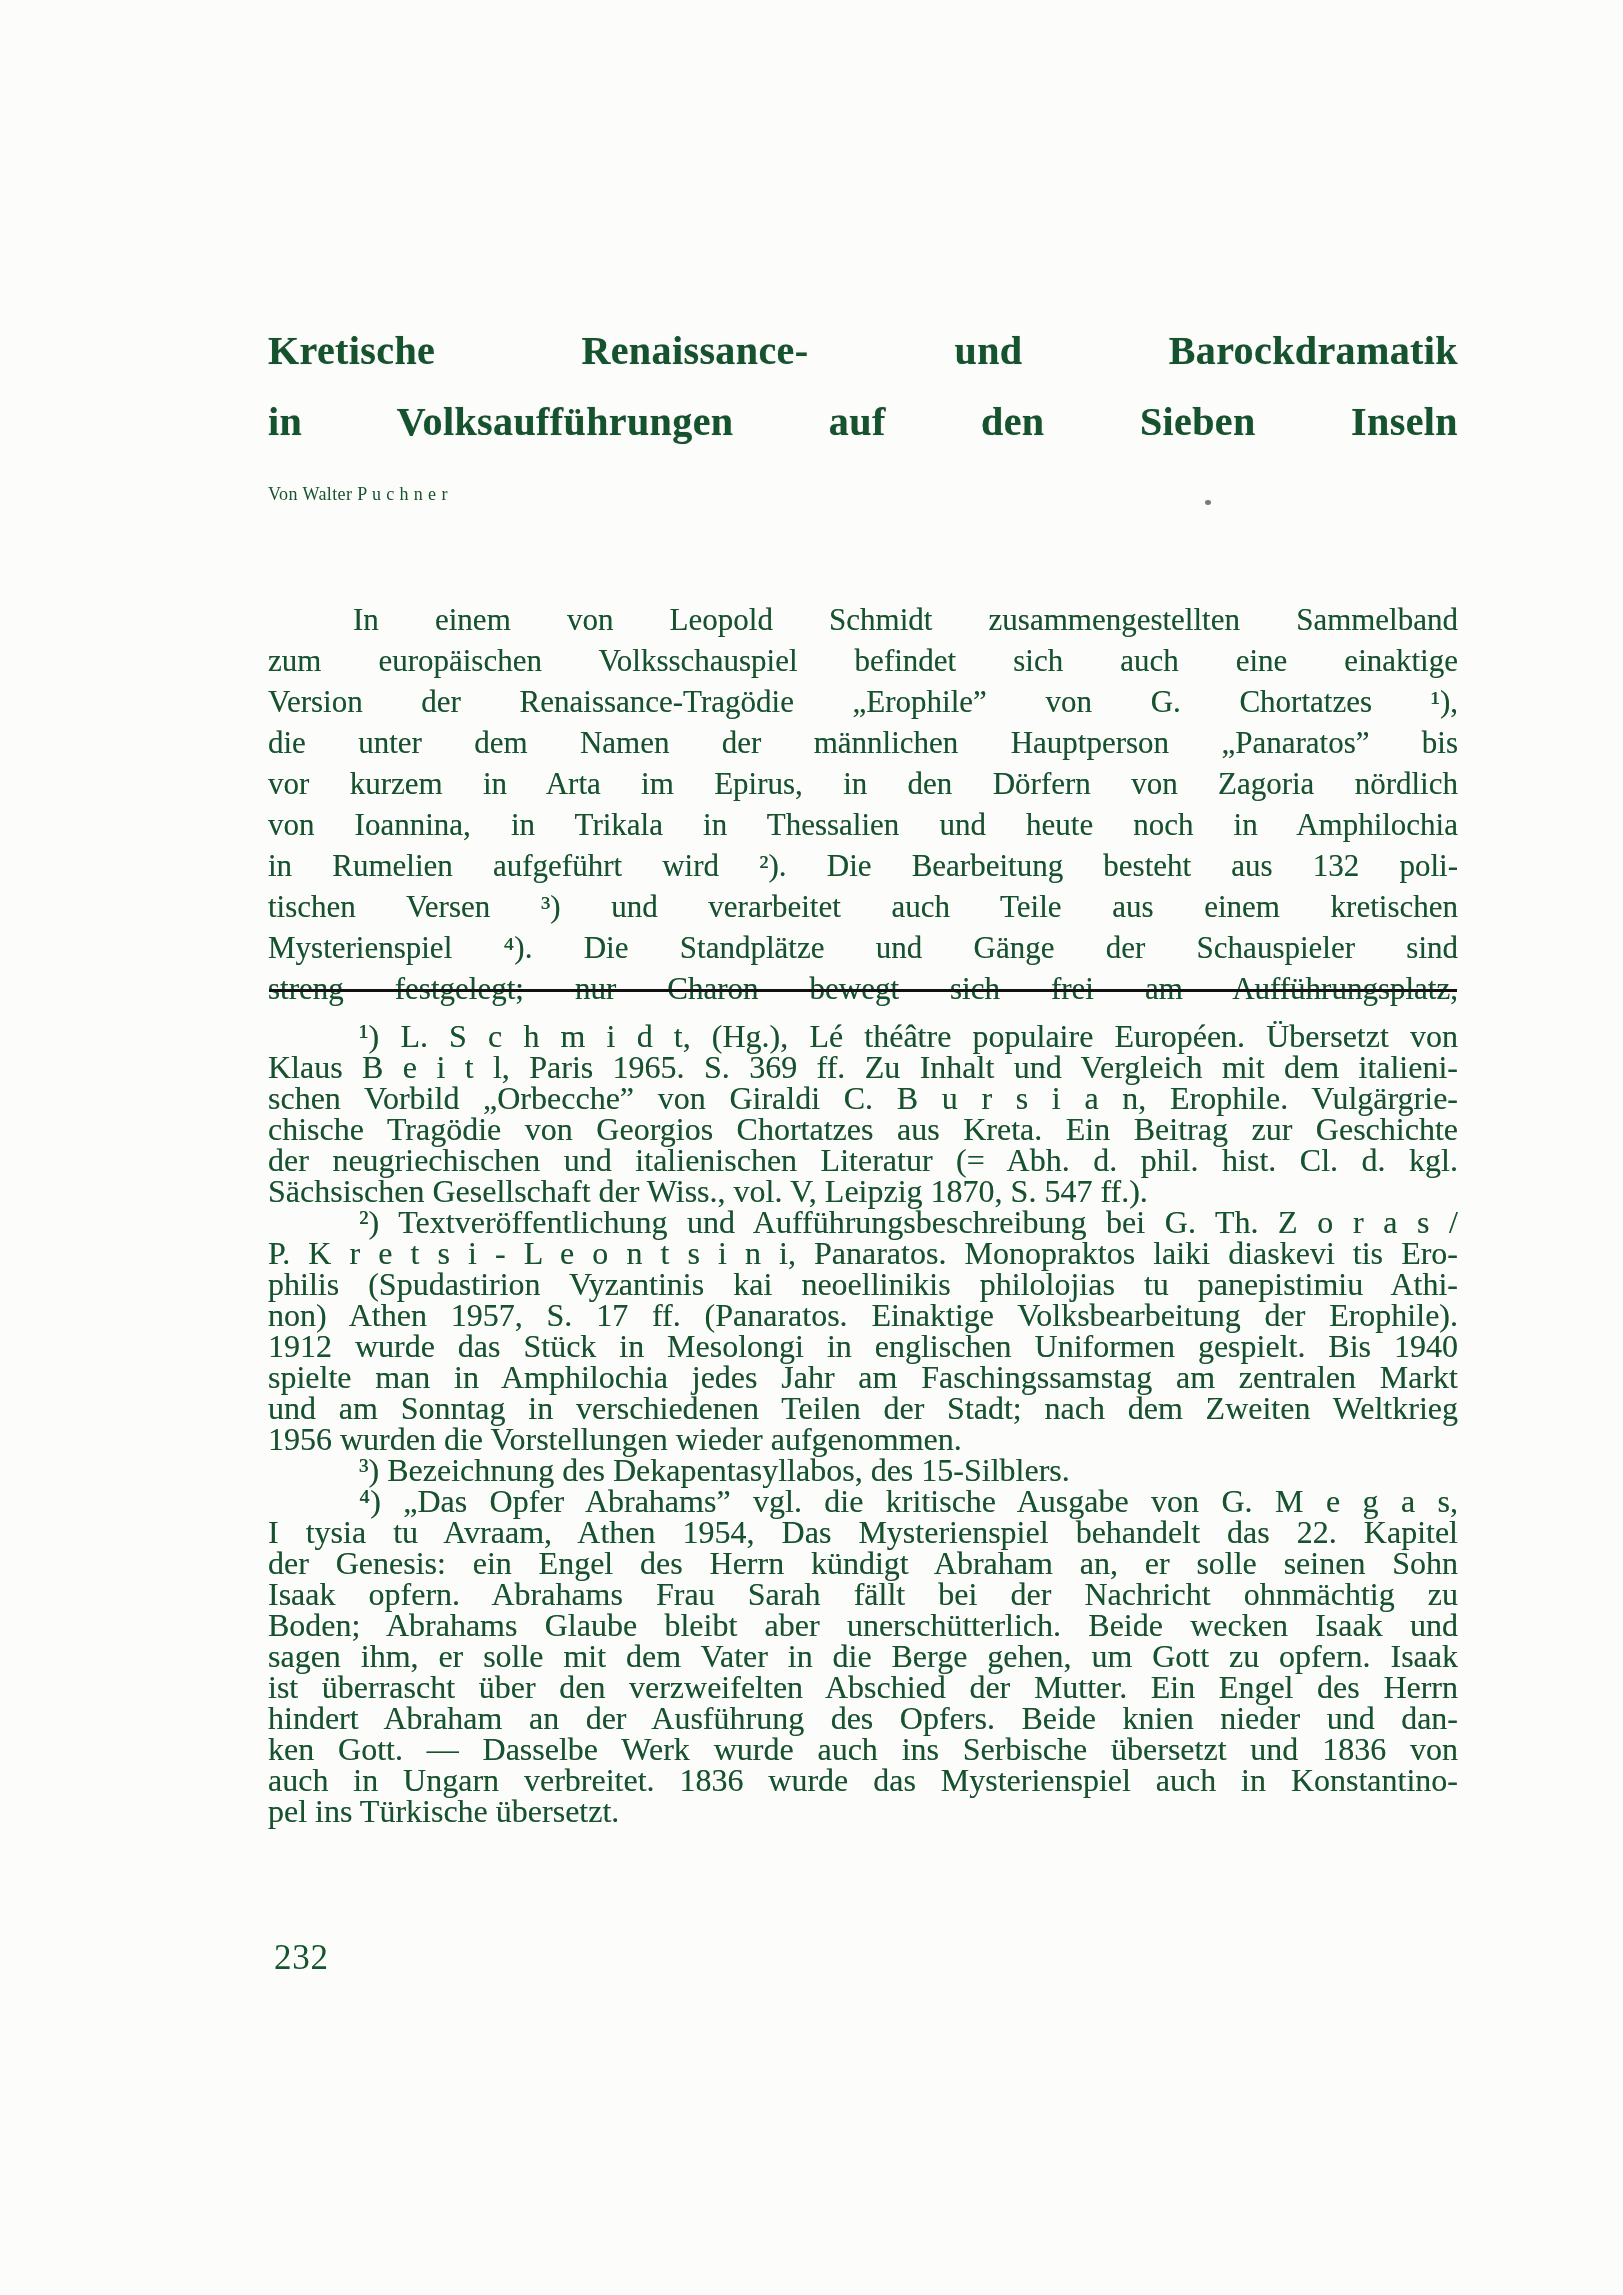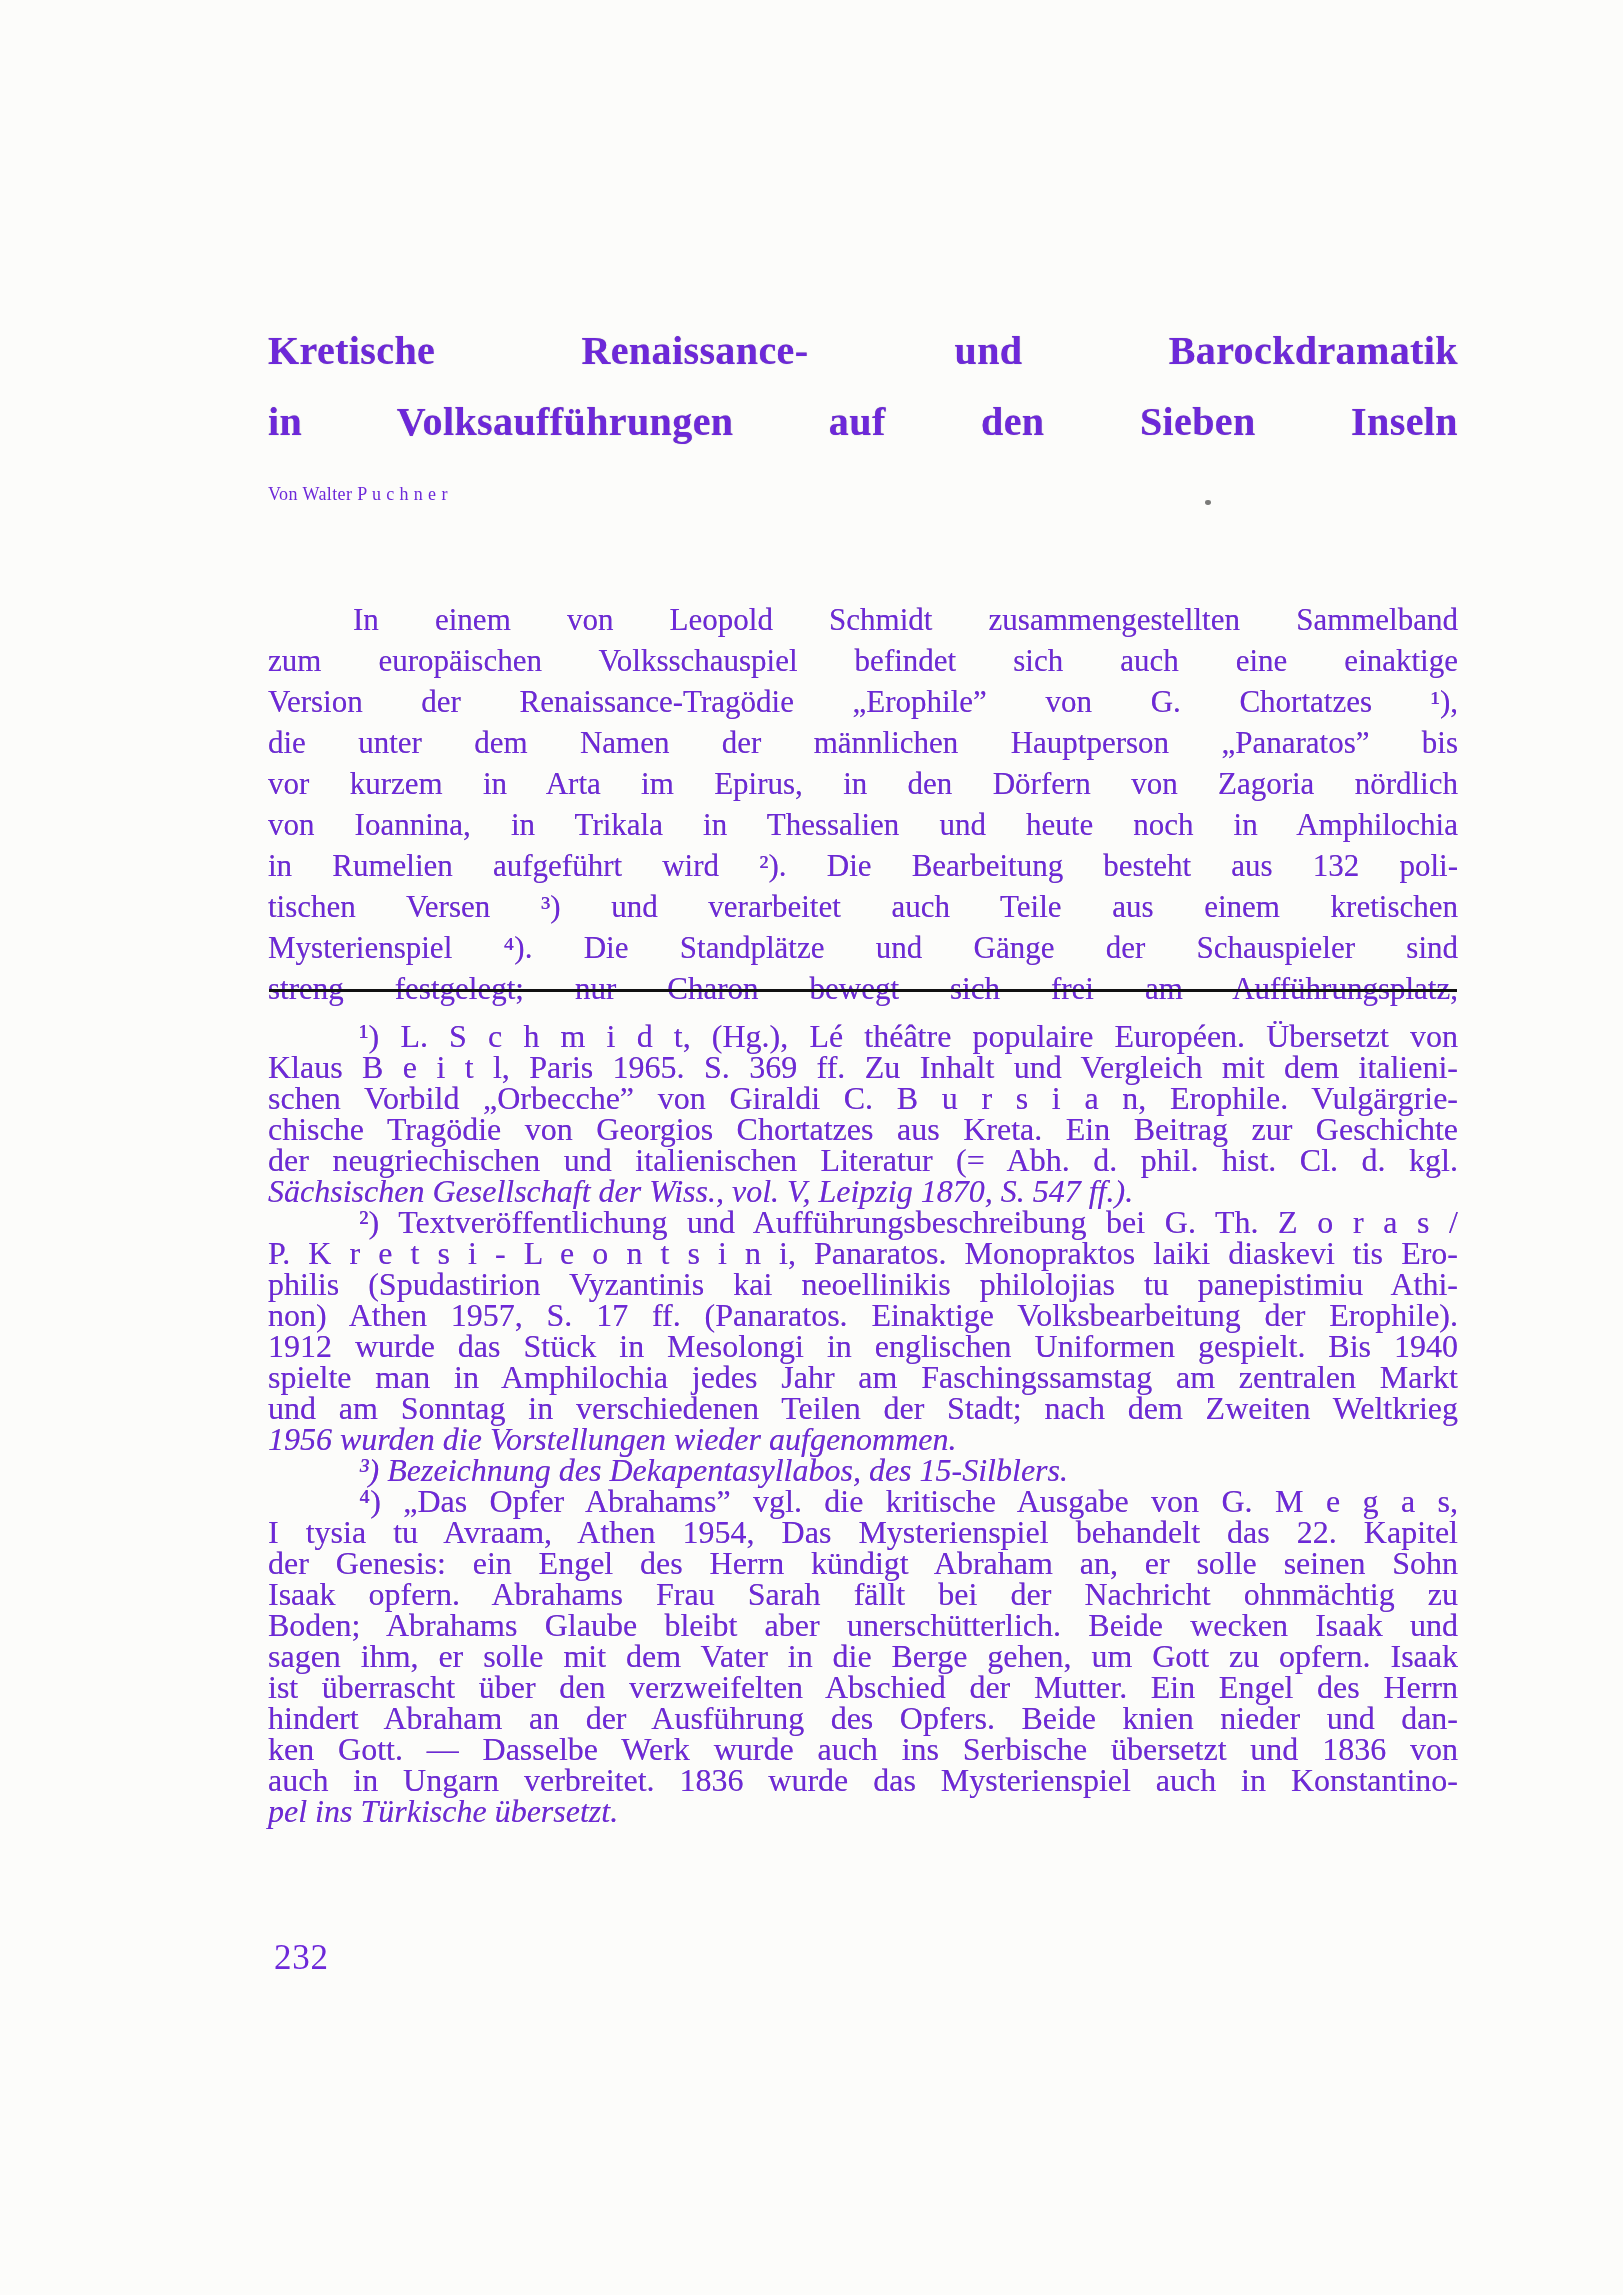--- a/index.html
+++ b/index.html
@@ -7,21 +7,21 @@
     padding: 0;
     background: #fcfcfa;
   }
   .page {
     position: relative;
     width: 1623px;
     height: 2027px;
     background: #fcfcfa;
     overflow: hidden;
     font-family: "Liberation Serif", "DejaVu Serif", serif;
-    color: #6d28d9;
+    color: #14532d;
   }
   .textcol {
     position: absolute;
     left: 268px;
     width: 1190px;
   }
   .title {
     top: 315px;
     font-size: 40px;
     font-weight: bold;
@@ -52,21 +52,20 @@
     text-align: justify;
     -moz-text-align-last: justify;
     text-align-last: justify;
     white-space: nowrap;
   }
   .line { white-space: normal; }
   .line.natural {
     text-align: left;
     -moz-text-align-last: left;
     text-align-last: left;
-    font-style: italic;
   }
   .footrule {
     position: absolute;
     left: 269px;
     top: 989px;
     width: 1188px;
     height: 3.2px;
     background: #111;
   }
   .footnotes {

